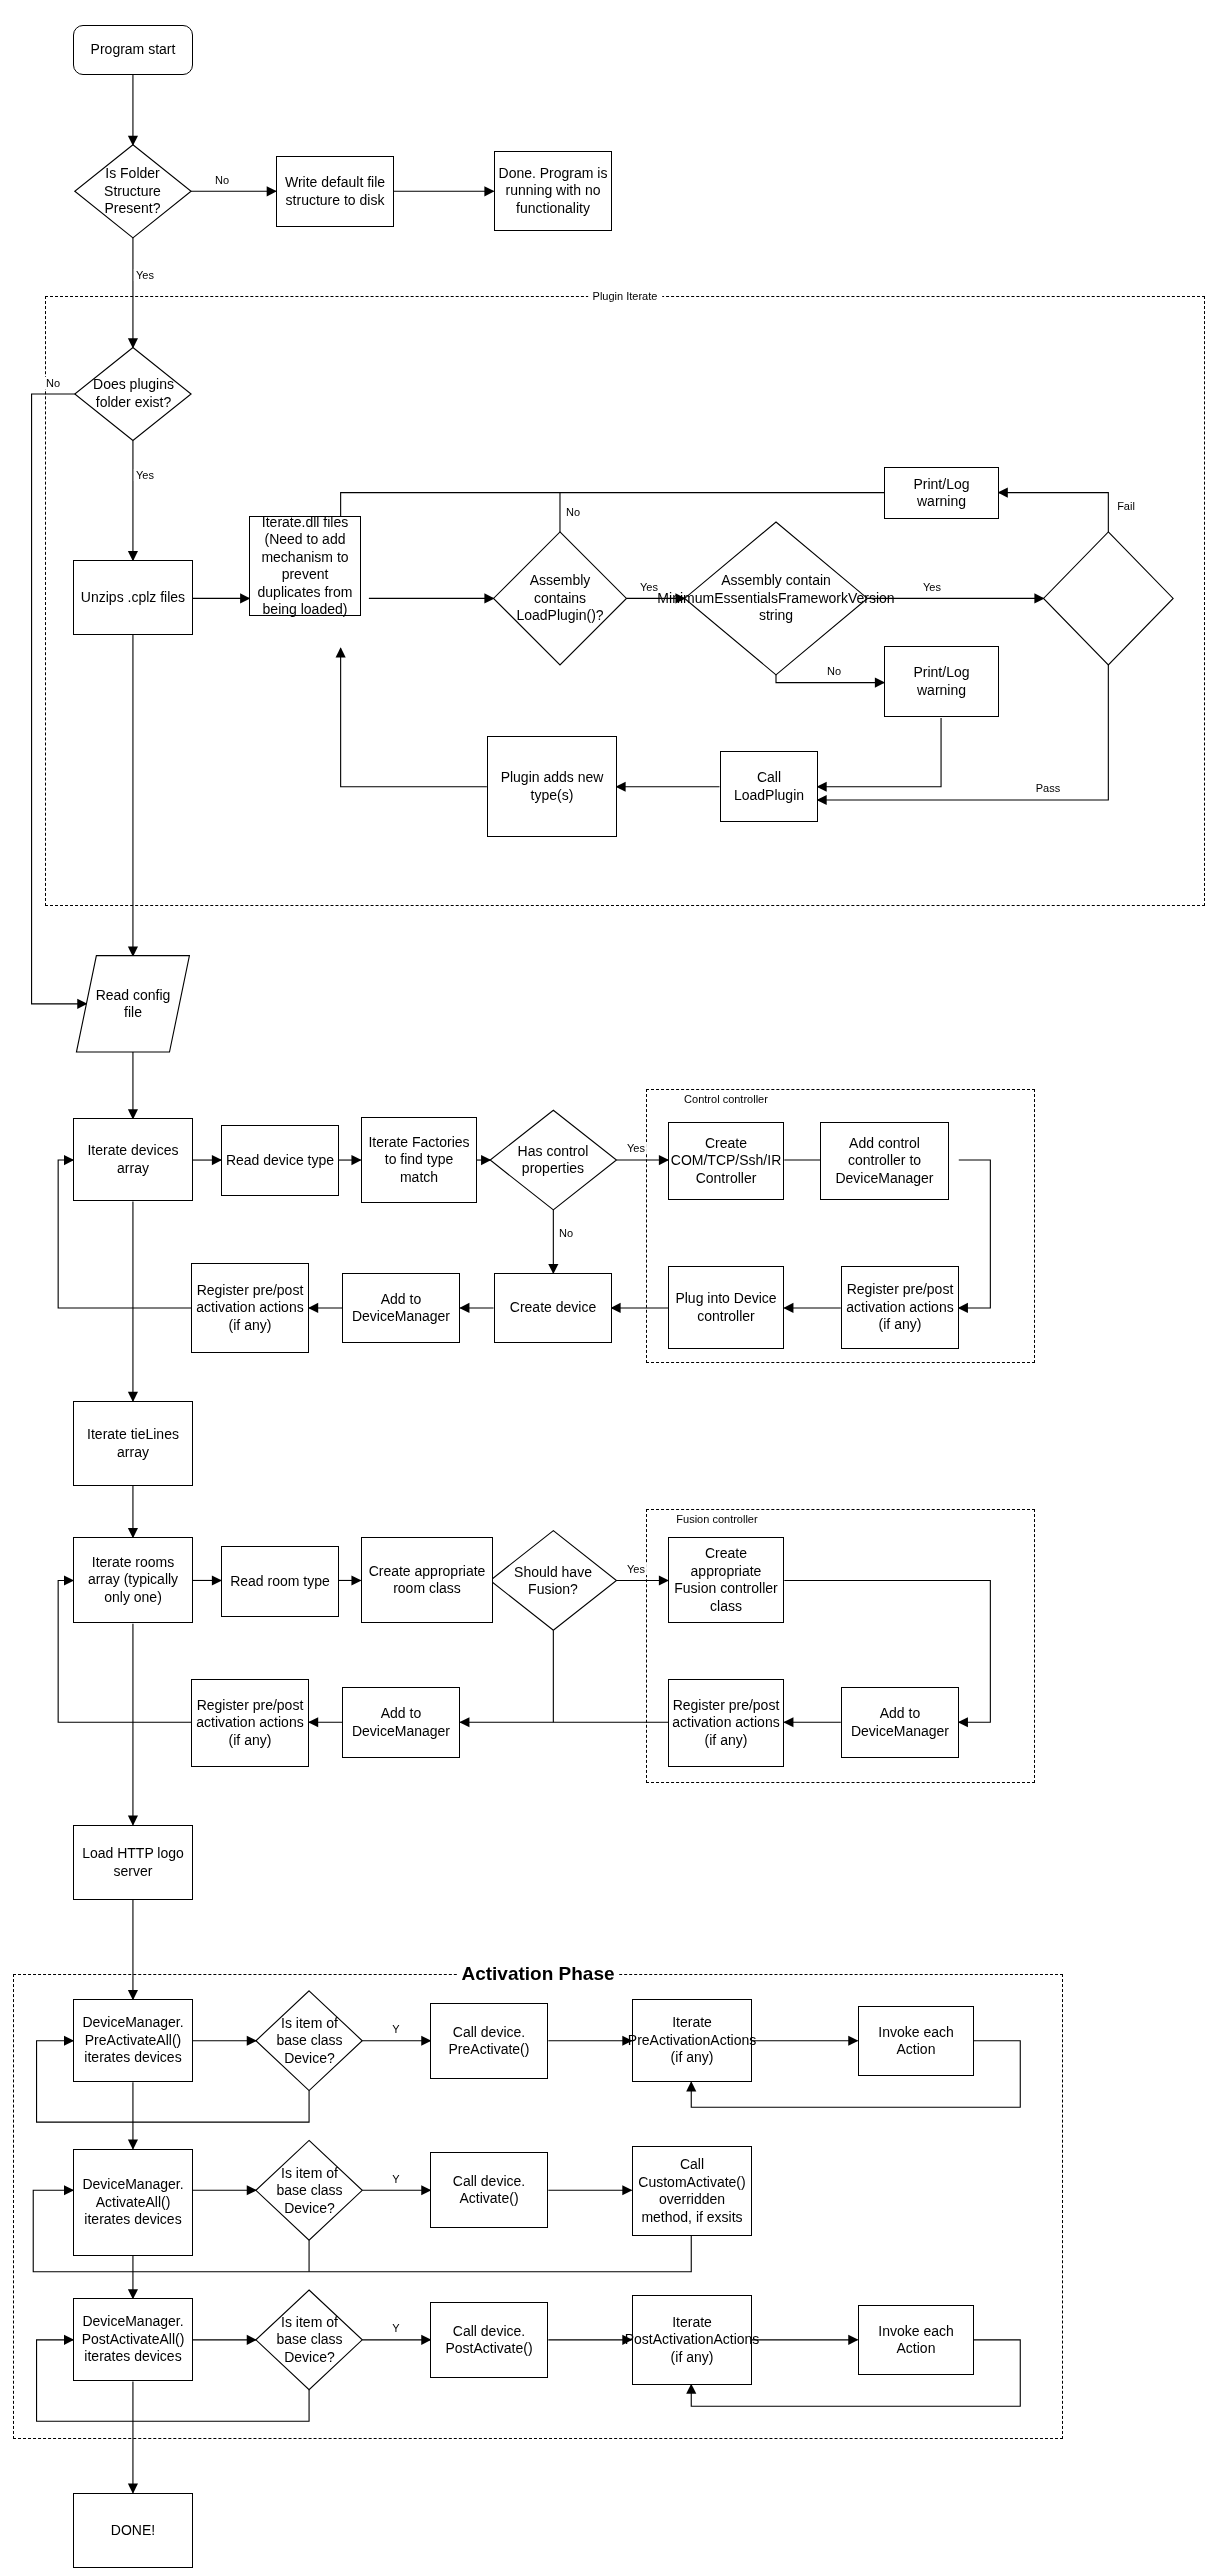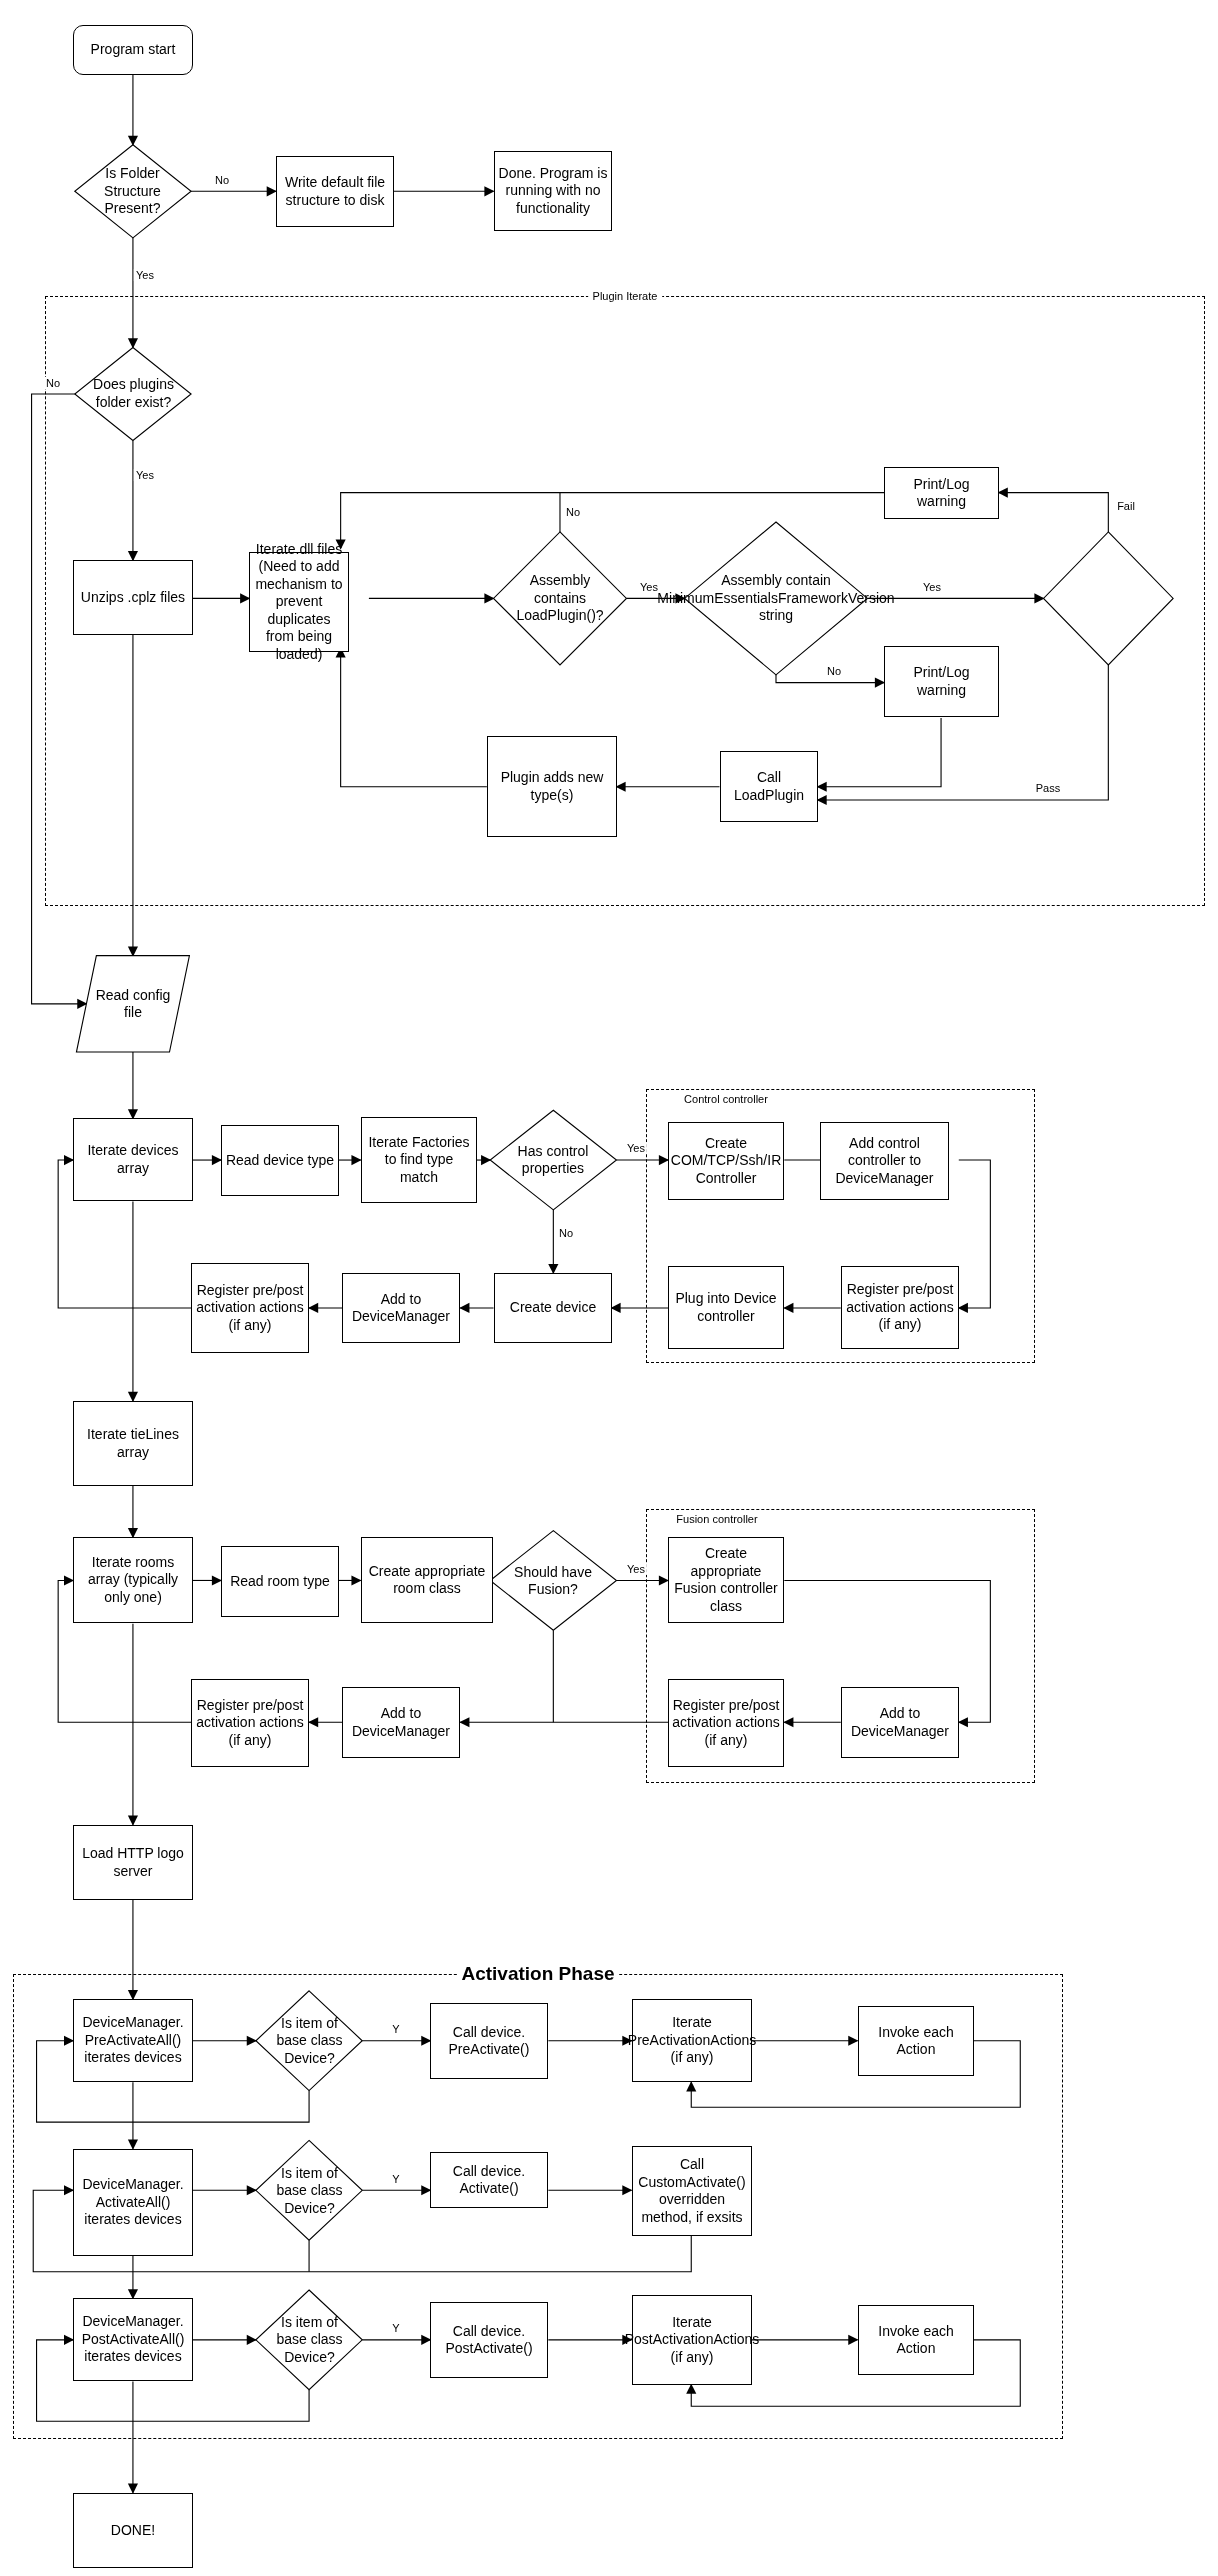--- a/index.html
+++ b/index.html
@@ -120,21 +120,21 @@
 
   <div class="clabel" style="left:625px;top:296px">Plugin Iterate</div>
   <div class="clabel" style="left:726px;top:1099px">Control controller</div>
   <div class="clabel" style="left:717px;top:1519px">Fusion controller</div>
   <div class="clabel big" style="left:538px;top:1974px">Activation Phase</div>
 
   <div class="node rect rounded" style="left:73px;top:25px;width:120px;height:50px">Program start</div>
   <div class="node rect" style="left:276px;top:156px;width:118px;height:71px">Write default file structure to disk</div>
   <div class="node rect" style="left:494px;top:151px;width:118px;height:80px">Done.  Program is running with no functionality</div>
   <div class="node rect" style="left:73px;top:560px;width:120px;height:75px">Unzips .cplz files</div>
-  <div class="node rect" style="left:249px;top:552px;width:100px;height:100px">Iterate.dll files (Need to add mechanism to prevent duplicates from being loaded)</div>
+  <div class="node rect" style="left:249px;top:516px;width:112px;height:100px">Iterate.dll files (Need to add mechanism to prevent duplicates from being loaded)</div>
   <div class="node rect" style="left:884px;top:467px;width:115px;height:52px">Print/Log warning</div>
   <div class="node rect" style="left:884px;top:646px;width:115px;height:71px">Print/Log warning</div>
   <div class="node rect" style="left:720px;top:751px;width:98px;height:71px">Call LoadPlugin</div>
   <div class="node rect" style="left:487px;top:736px;width:130px;height:101px">Plugin adds new type(s)</div>
   <div class="node rect" style="left:73px;top:1118px;width:120px;height:83px">Iterate devices array</div>
   <div class="node rect" style="left:221px;top:1125px;width:118px;height:71px">Read device type</div>
   <div class="node rect" style="left:361px;top:1117px;width:116px;height:86px">Iterate Factories to find type match</div>
   <div class="node rect" style="left:668px;top:1122px;width:116px;height:78px">Create COM/TCP/Ssh/IR Controller</div>
   <div class="node rect" style="left:820px;top:1122px;width:129px;height:78px">Add control controller to DeviceManager</div>
   <div class="node rect" style="left:841px;top:1266px;width:118px;height:83px">Register pre/post activation actions (if any)</div>
@@ -150,21 +150,21 @@
   <div class="node rect" style="left:841px;top:1687px;width:118px;height:71px">Add to DeviceManager</div>
   <div class="node rect" style="left:668px;top:1679px;width:116px;height:88px">Register pre/post activation actions (if any)</div>
   <div class="node rect" style="left:342px;top:1687px;width:118px;height:71px">Add to DeviceManager</div>
   <div class="node rect" style="left:191px;top:1679px;width:118px;height:88px">Register pre/post activation actions (if any)</div>
   <div class="node rect" style="left:73px;top:1825px;width:120px;height:75px">Load HTTP logo server</div>
   <div class="node rect" style="left:73px;top:1999px;width:120px;height:83px">DeviceManager. PreActivateAll() iterates devices</div>
   <div class="node rect" style="left:430px;top:2003px;width:118px;height:76px">Call device. PreActivate()</div>
   <div class="node rect" style="left:632px;top:1999px;width:120px;height:83px">Iterate PreActivationActions (if any)</div>
   <div class="node rect" style="left:858px;top:2006px;width:116px;height:70px">Invoke each Action</div>
   <div class="node rect" style="left:73px;top:2149px;width:120px;height:107px">DeviceManager. ActivateAll() iterates devices</div>
-  <div class="node rect" style="left:430px;top:2152px;width:118px;height:56px">Call device. Activate()</div>
+  <div class="node rect" style="left:430px;top:2152px;width:118px;height:76px">Call device. Activate()</div>
   <div class="node rect" style="left:632px;top:2146px;width:120px;height:90px">Call CustomActivate() overridden method, if exsits</div>
   <div class="node rect" style="left:73px;top:2298px;width:120px;height:83px">DeviceManager. PostActivateAll() iterates devices</div>
   <div class="node rect" style="left:430px;top:2302px;width:118px;height:76px">Call device. PostActivate()</div>
   <div class="node rect" style="left:632px;top:2295px;width:120px;height:90px">Iterate PostActivationActions (if any)</div>
   <div class="node rect" style="left:858px;top:2305px;width:116px;height:70px">Invoke each Action</div>
   <div class="node rect" style="left:73px;top:2493px;width:120px;height:75px">DONE!</div>
 
   <div class="dtext" style="left:91px;top:145px;width:83px;height:93px">Is Folder Structure Present?</div>
   <div class="dtext" style="left:89px;top:347px;width:89px;height:93px">Does plugins folder exist?</div>
   <div class="dtext" style="left:513px;top:532px;width:94px;height:133px">Assembly contains LoadPlugin()?</div>

